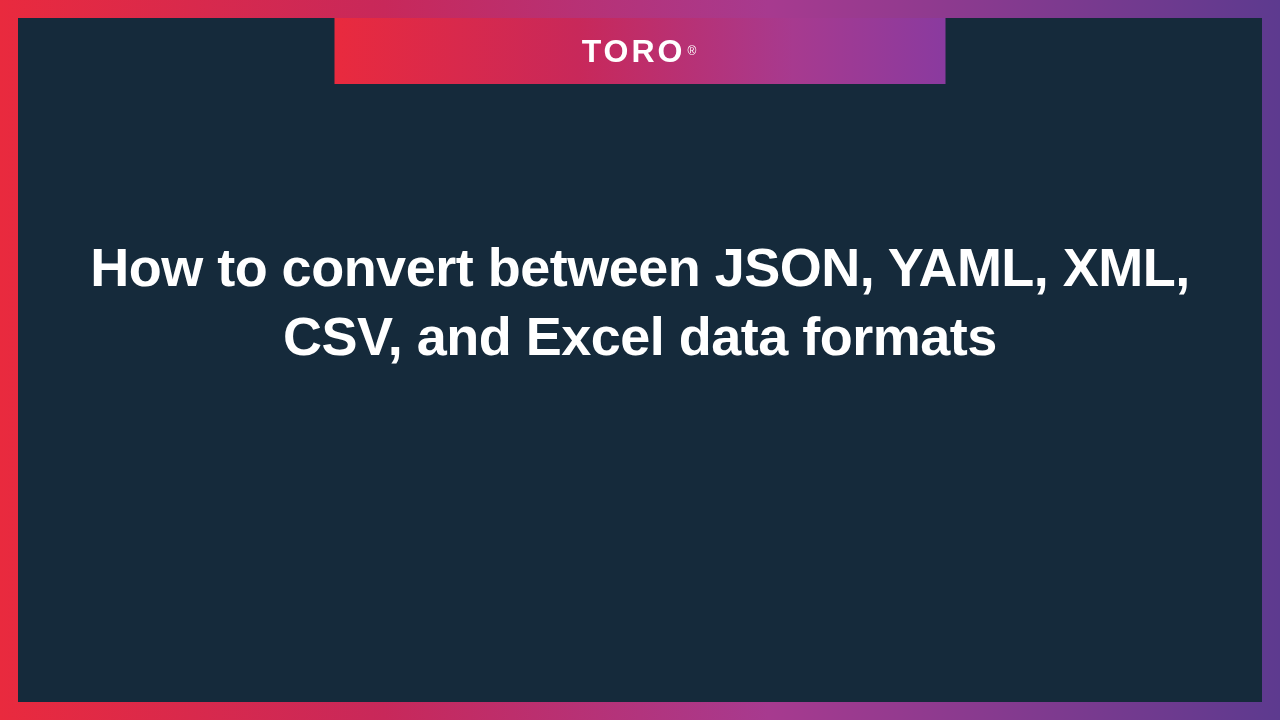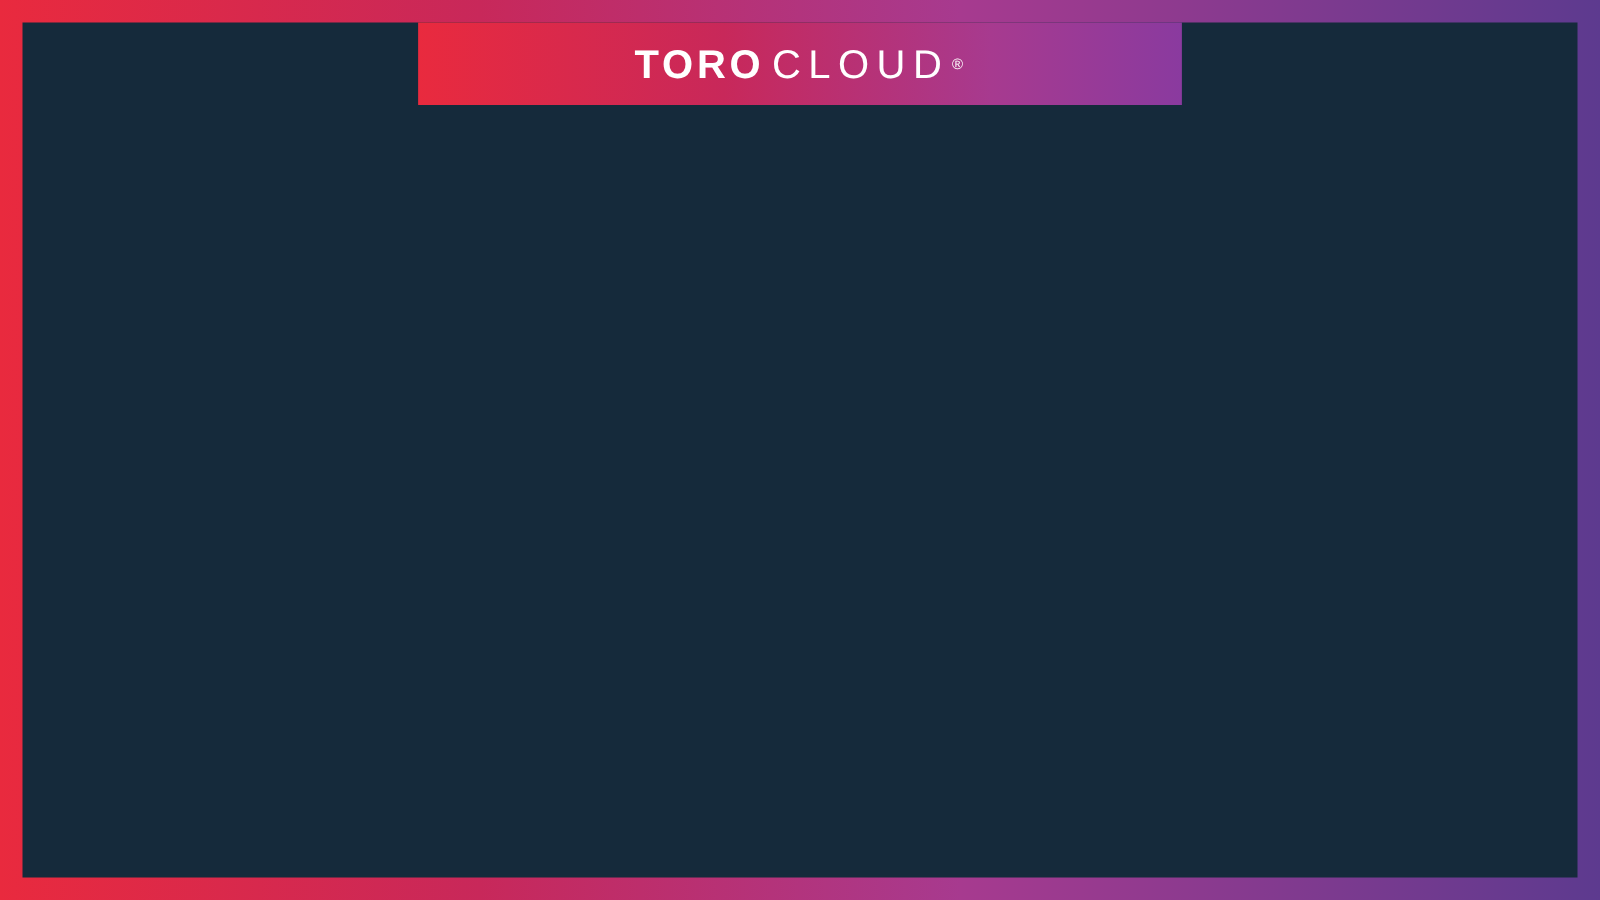--- a/index.html
+++ b/index.html
@@ -67,17 +67,19 @@
   letter-spacing: -0.5px;
 }
 </style>
 </head>
 <body>
 
 <div class="frame">
   <div class="logo-banner">
     <div class="logo-text">
       <span class="logo-toro">TORO</span>
-      <span class="logo-cloud">CLOUD</span>
       <span class="logo-reg">®</span>
     </div>
+  </div>
+  <div class="title-wrap">
+    <h1 class="title">How to convert between JSON, YAML, XML, CSV, and Excel data formats</h1>
   </div>
 </div>
 
 </body></html>

